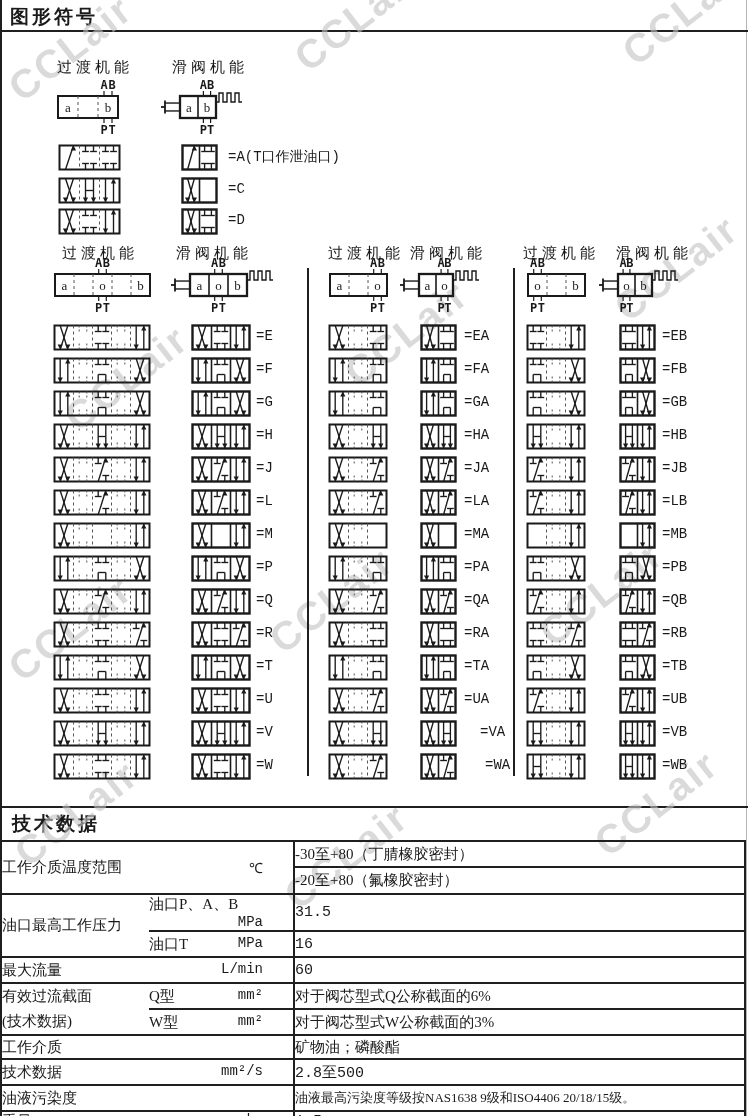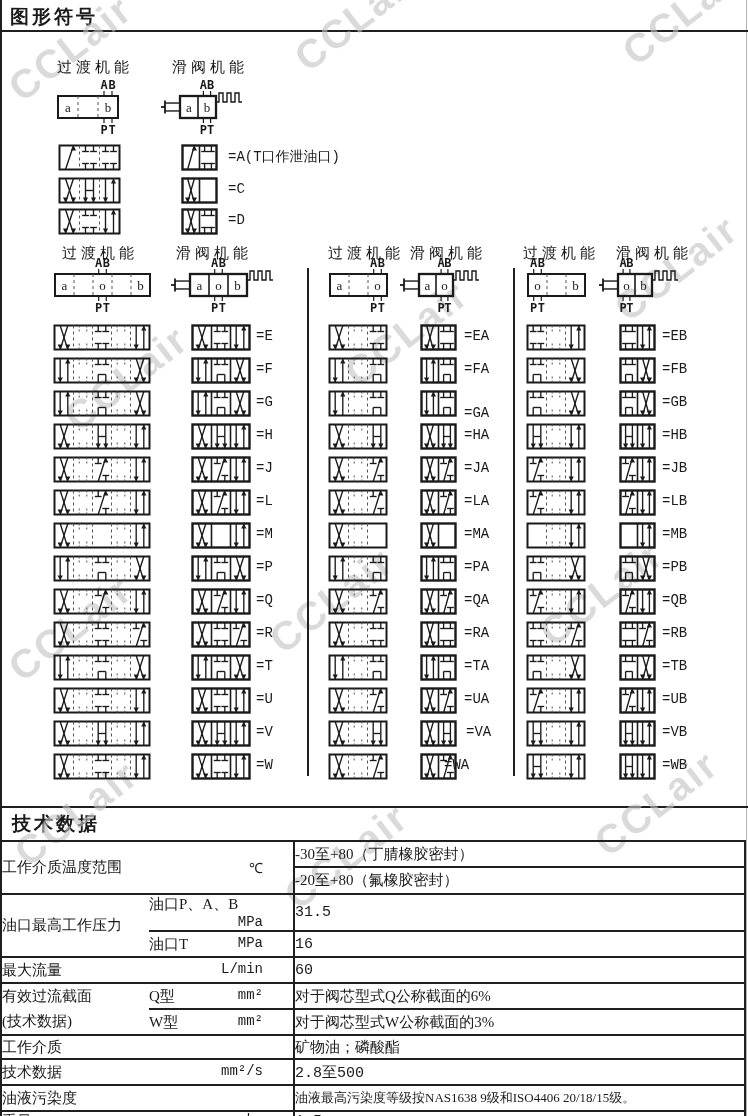--- a/index.html
+++ b/index.html
@@ -1362,21 +1362,21 @@
           <g transform="translate(17,0)">
             <line x1="5.1" y1="0" x2="5.1" y2="6" stroke="#1a1a1a" stroke-width="1.35"></line>
             <line x1="1.6999999999999997" y1="6" x2="8.5" y2="6" stroke="#1a1a1a" stroke-width="1.35"></line>
             <line x1="11.899999999999999" y1="0" x2="11.899999999999999" y2="6" stroke="#1a1a1a" stroke-width="1.35"></line>
             <line x1="8.499999999999998" y1="6" x2="15.299999999999999" y2="6" stroke="#1a1a1a" stroke-width="1.35"></line>
             <line x1="5.1" y1="24" x2="5.1" y2="16" stroke="#1a1a1a" stroke-width="1.35"></line>
             <line x1="11.899999999999999" y1="24" x2="11.899999999999999" y2="16" stroke="#1a1a1a" stroke-width="1.35"></line>
             <line x1="5.1" y1="16" x2="11.899999999999999" y2="16" stroke="#1a1a1a" stroke-width="1.35"></line>
           </g>
         </svg></div>
-      <div class="code" style="left:464px;top:405px">=GA</div>
+      <div class="code" style="left:464px;top:394px">=GA</div>
       <div class="abs" style="left:327px;top:422px"><svg class="valve" width="62" height="29" viewBox="-2.5 -2.5 62 29">
           <rect x="0" y="0" width="57" height="24" fill="none" stroke="#1a1a1a" stroke-width="2"></rect>
           <line x1="19" y1="0" x2="19" y2="24" stroke="#555" stroke-width="1" stroke-dasharray="3,3"></line>
           <line x1="38" y1="0" x2="38" y2="24" stroke="#555" stroke-width="1" stroke-dasharray="3,3"></line>
           <g transform="translate(0,0)">
             <line x1="5.7" y1="0" x2="13.299999999999999" y2="24" stroke="#1a1a1a" stroke-width="1.35"></line>
             <line x1="13.299999999999999" y1="0" x2="5.7" y2="24" stroke="#1a1a1a" stroke-width="1.35"></line>
             <polygon points="10.7,19 15.899999999999999,19 13.299999999999999,24" fill="#1a1a1a"></polygon>
             <polygon points="3.1,19 8.3,19 5.7,24" fill="#1a1a1a"></polygon>
           </g>
@@ -1792,21 +1792,21 @@
             <polygon points="2.4999999999999996,19 7.699999999999999,19 5.1,24" fill="#1a1a1a"></polygon>
           </g>
           <g transform="translate(17,0)">
             <line x1="5.1" y1="0" x2="5.1" y2="24" stroke="#1a1a1a" stroke-width="1.35"></line>
             <line x1="11.899999999999999" y1="0" x2="11.899999999999999" y2="24" stroke="#1a1a1a" stroke-width="1.35"></line>
             <line x1="5.1" y1="12" x2="11.899999999999999" y2="12" stroke="#1a1a1a" stroke-width="1.35"></line>
             <polygon points="2.4999999999999996,19 7.699999999999999,19 5.1,24" fill="#1a1a1a"></polygon>
             <polygon points="9.299999999999999,19 14.499999999999998,19 11.899999999999999,24" fill="#1a1a1a"></polygon>
           </g>
         </svg></div>
-      <div class="code" style="left:466px;top:724px">=VA</div>
+      <div class="code" style="left:480px;top:724px">=VA</div>
       <div class="abs" style="left:327px;top:752px"><svg class="valve" width="62" height="29" viewBox="-2.5 -2.5 62 29">
           <rect x="0" y="0" width="57" height="24" fill="none" stroke="#1a1a1a" stroke-width="2"></rect>
           <line x1="19" y1="0" x2="19" y2="24" stroke="#555" stroke-width="1" stroke-dasharray="3,3"></line>
           <line x1="38" y1="0" x2="38" y2="24" stroke="#555" stroke-width="1" stroke-dasharray="3,3"></line>
           <g transform="translate(0,0)">
             <line x1="5.7" y1="0" x2="13.299999999999999" y2="24" stroke="#1a1a1a" stroke-width="1.35"></line>
             <line x1="13.299999999999999" y1="0" x2="5.7" y2="24" stroke="#1a1a1a" stroke-width="1.35"></line>
             <polygon points="10.7,19 15.899999999999999,19 13.299999999999999,24" fill="#1a1a1a"></polygon>
             <polygon points="3.1,19 8.3,19 5.7,24" fill="#1a1a1a"></polygon>
           </g>
@@ -1836,21 +1836,21 @@
           </g>
           <g transform="translate(17,0)">
             <line x1="5.1" y1="24" x2="11.899999999999999" y2="0" stroke="#1a1a1a" stroke-width="1.35"></line>
             <polygon points="9.299999999999999,5 14.499999999999998,5 11.899999999999999,0" fill="#1a1a1a"></polygon>
             <line x1="5.1" y1="0" x2="5.1" y2="6" stroke="#1a1a1a" stroke-width="1.35"></line>
             <line x1="1.6999999999999997" y1="6" x2="8.5" y2="6" stroke="#1a1a1a" stroke-width="1.35"></line>
             <line x1="11.899999999999999" y1="24" x2="11.899999999999999" y2="18" stroke="#1a1a1a" stroke-width="1.35"></line>
             <line x1="8.499999999999998" y1="18" x2="15.299999999999999" y2="18" stroke="#1a1a1a" stroke-width="1.35"></line>
           </g>
         </svg></div>
-      <div class="code" style="left:444px;top:757px">=WA</div>
+      <div class="code" style="left:485px;top:757px">=WA</div>
       <div class="vline" style="left:513px;top:268px;height:508px"></div>
       <div class="colhead" style="left:523px;top:244px">过渡机能</div>
       <div class="colhead" style="left:616px;top:244px">滑阀机能</div>
       <div class="abs" style="left:525px;top:258px"><svg width="63" height="58" viewBox="-3 0 63 58">
           <rect x="0" y="16" width="57" height="22" fill="none" stroke="#1a1a1a" stroke-width="2"></rect>
           <line x1="19" y1="16" x2="19" y2="38" stroke="#555" stroke-width="1" stroke-dasharray="3,3"></line>
           <line x1="38" y1="16" x2="38" y2="38" stroke="#555" stroke-width="1" stroke-dasharray="3,3"></line>
           <text class="ch" text-anchor="middle" x="9.5" y="31.5">o</text>
           <text class="ch" text-anchor="middle" x="47.5" y="31.5">b</text>
           <line x1="5.7" y1="16" x2="5.7" y2="11" stroke="#1a1a1a" stroke-width="1.2"></line>

